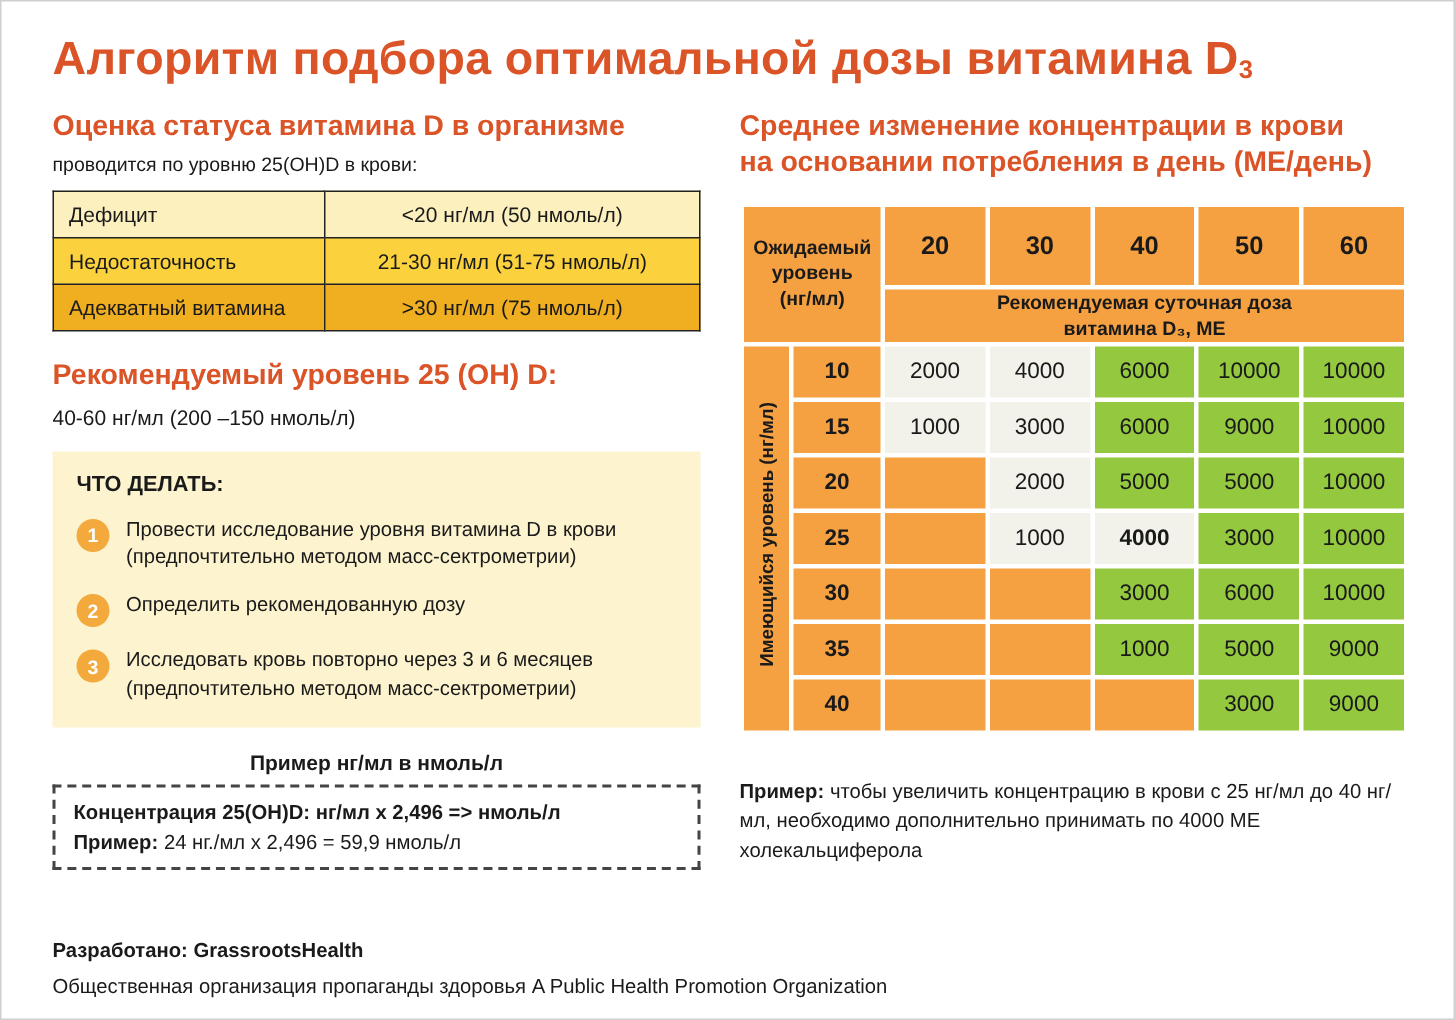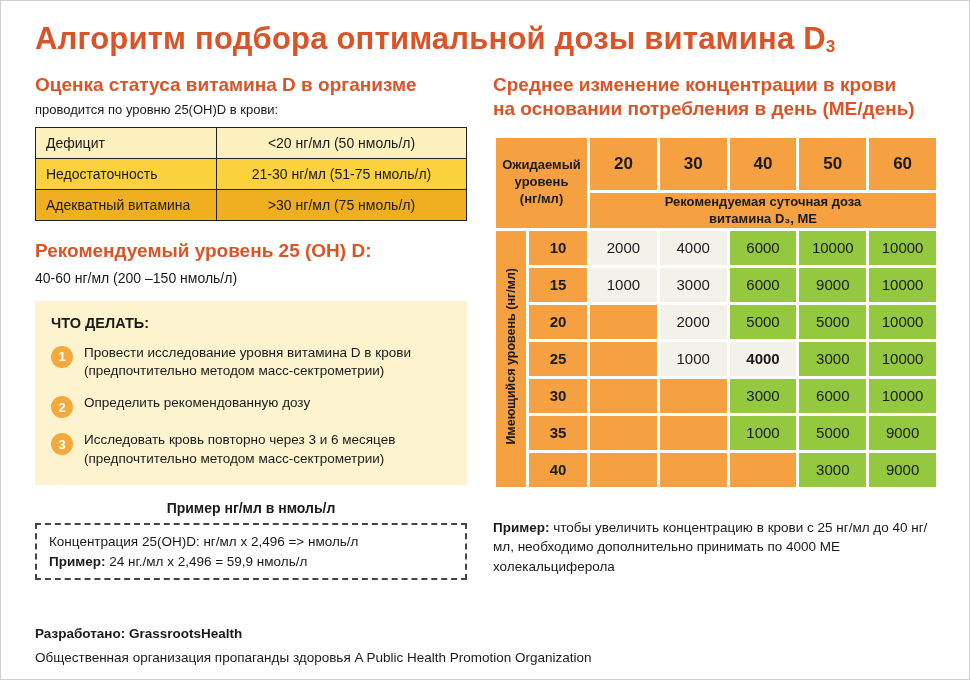--- a/index.html
+++ b/index.html
@@ -47,21 +47,21 @@
     flex: 0 0 22px; width: 22px; height: 22px; border-radius: 50%;
     background: var(--circle, #f3a93c); color: #fff; font-weight: bold; font-size: 13px;
     display: flex; align-items: center; justify-content: center; margin-top: 2px;
   }
   .todo-text { font-size: 13.5px; line-height: 1.4; }
 
   
   .conv { margin-top: 15px; }
   .conv-title { text-align: center; font-weight: bold; font-size: 14px; margin-bottom: 7px; }
   .conv-box { border: 2px dashed #444; padding: 9px 12px; font-size: 13.5px; }
-  .conv-l1 { font-weight: normal; margin-bottom: 5px; }
+  .conv-l1 { font-weight: bold; margin-bottom: 5px; }
   .conv-l2 .lbl { font-weight: bold; }
 
   
   .r-head { margin-bottom: 14px; }
   table.dose {
     width: 100%; border-collapse: separate; border-spacing: 3px;
     table-layout: fixed; background: #fff;
   }
   table.dose td { text-align: center; vertical-align: middle; padding: 0; }
   .pre { white-space: pre-line; }

